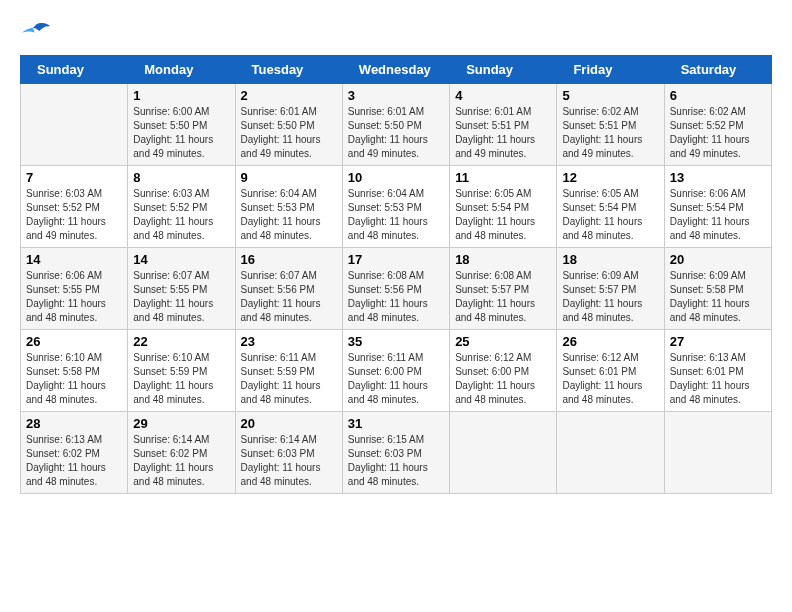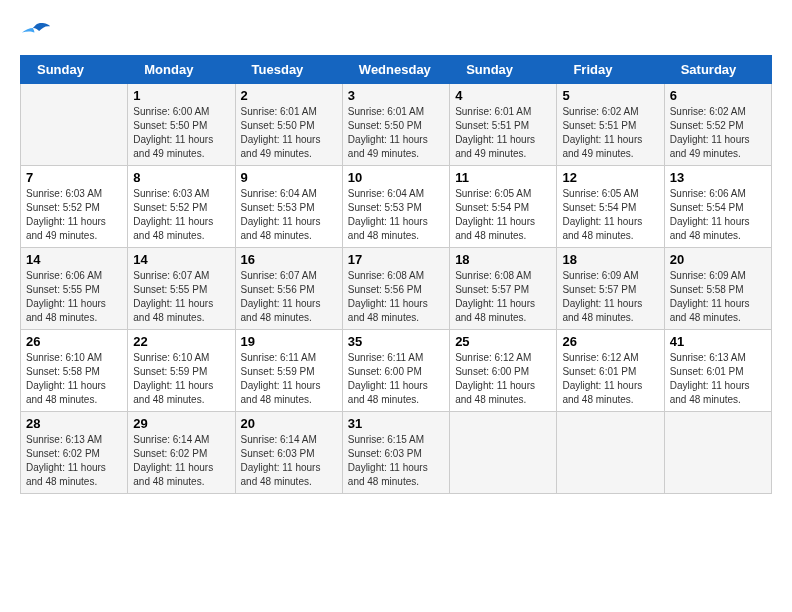--- a/index.html
+++ b/index.html
@@ -278,21 +278,21 @@
 and 48 minutes.</div>
         </td>
         <td>
           <span class="day-number">22</span>
           <div class="day-info" style="white-space: pre-line;">Sunrise: 6:10 AM
 Sunset: 5:59 PM
 Daylight: 11 hours
 and 48 minutes.</div>
         </td>
         <td>
-          <span class="day-number">19</span>
+          <span class="day-number">23</span>
           <div class="day-info" style="white-space: pre-line;">Sunrise: 6:11 AM
 Sunset: 5:59 PM
 Daylight: 11 hours
 and 48 minutes.</div>
         </td>
         <td>
           <span class="day-number">35</span>
           <div class="day-info" style="white-space: pre-line;">Sunrise: 6:11 AM
 Sunset: 6:00 PM
 Daylight: 11 hours
@@ -306,21 +306,21 @@
 and 48 minutes.</div>
         </td>
         <td>
           <span class="day-number">26</span>
           <div class="day-info" style="white-space: pre-line;">Sunrise: 6:12 AM
 Sunset: 6:01 PM
 Daylight: 11 hours
 and 48 minutes.</div>
         </td>
         <td>
-          <span class="day-number">41</span>
+          <span class="day-number">27</span>
           <div class="day-info" style="white-space: pre-line;">Sunrise: 6:13 AM
 Sunset: 6:01 PM
 Daylight: 11 hours
 and 48 minutes.</div>
         </td>
       </tr>
       <tr>
         <td>
           <span class="day-number">28</span>
           <div class="day-info" style="white-space: pre-line;">Sunrise: 6:13 AM

